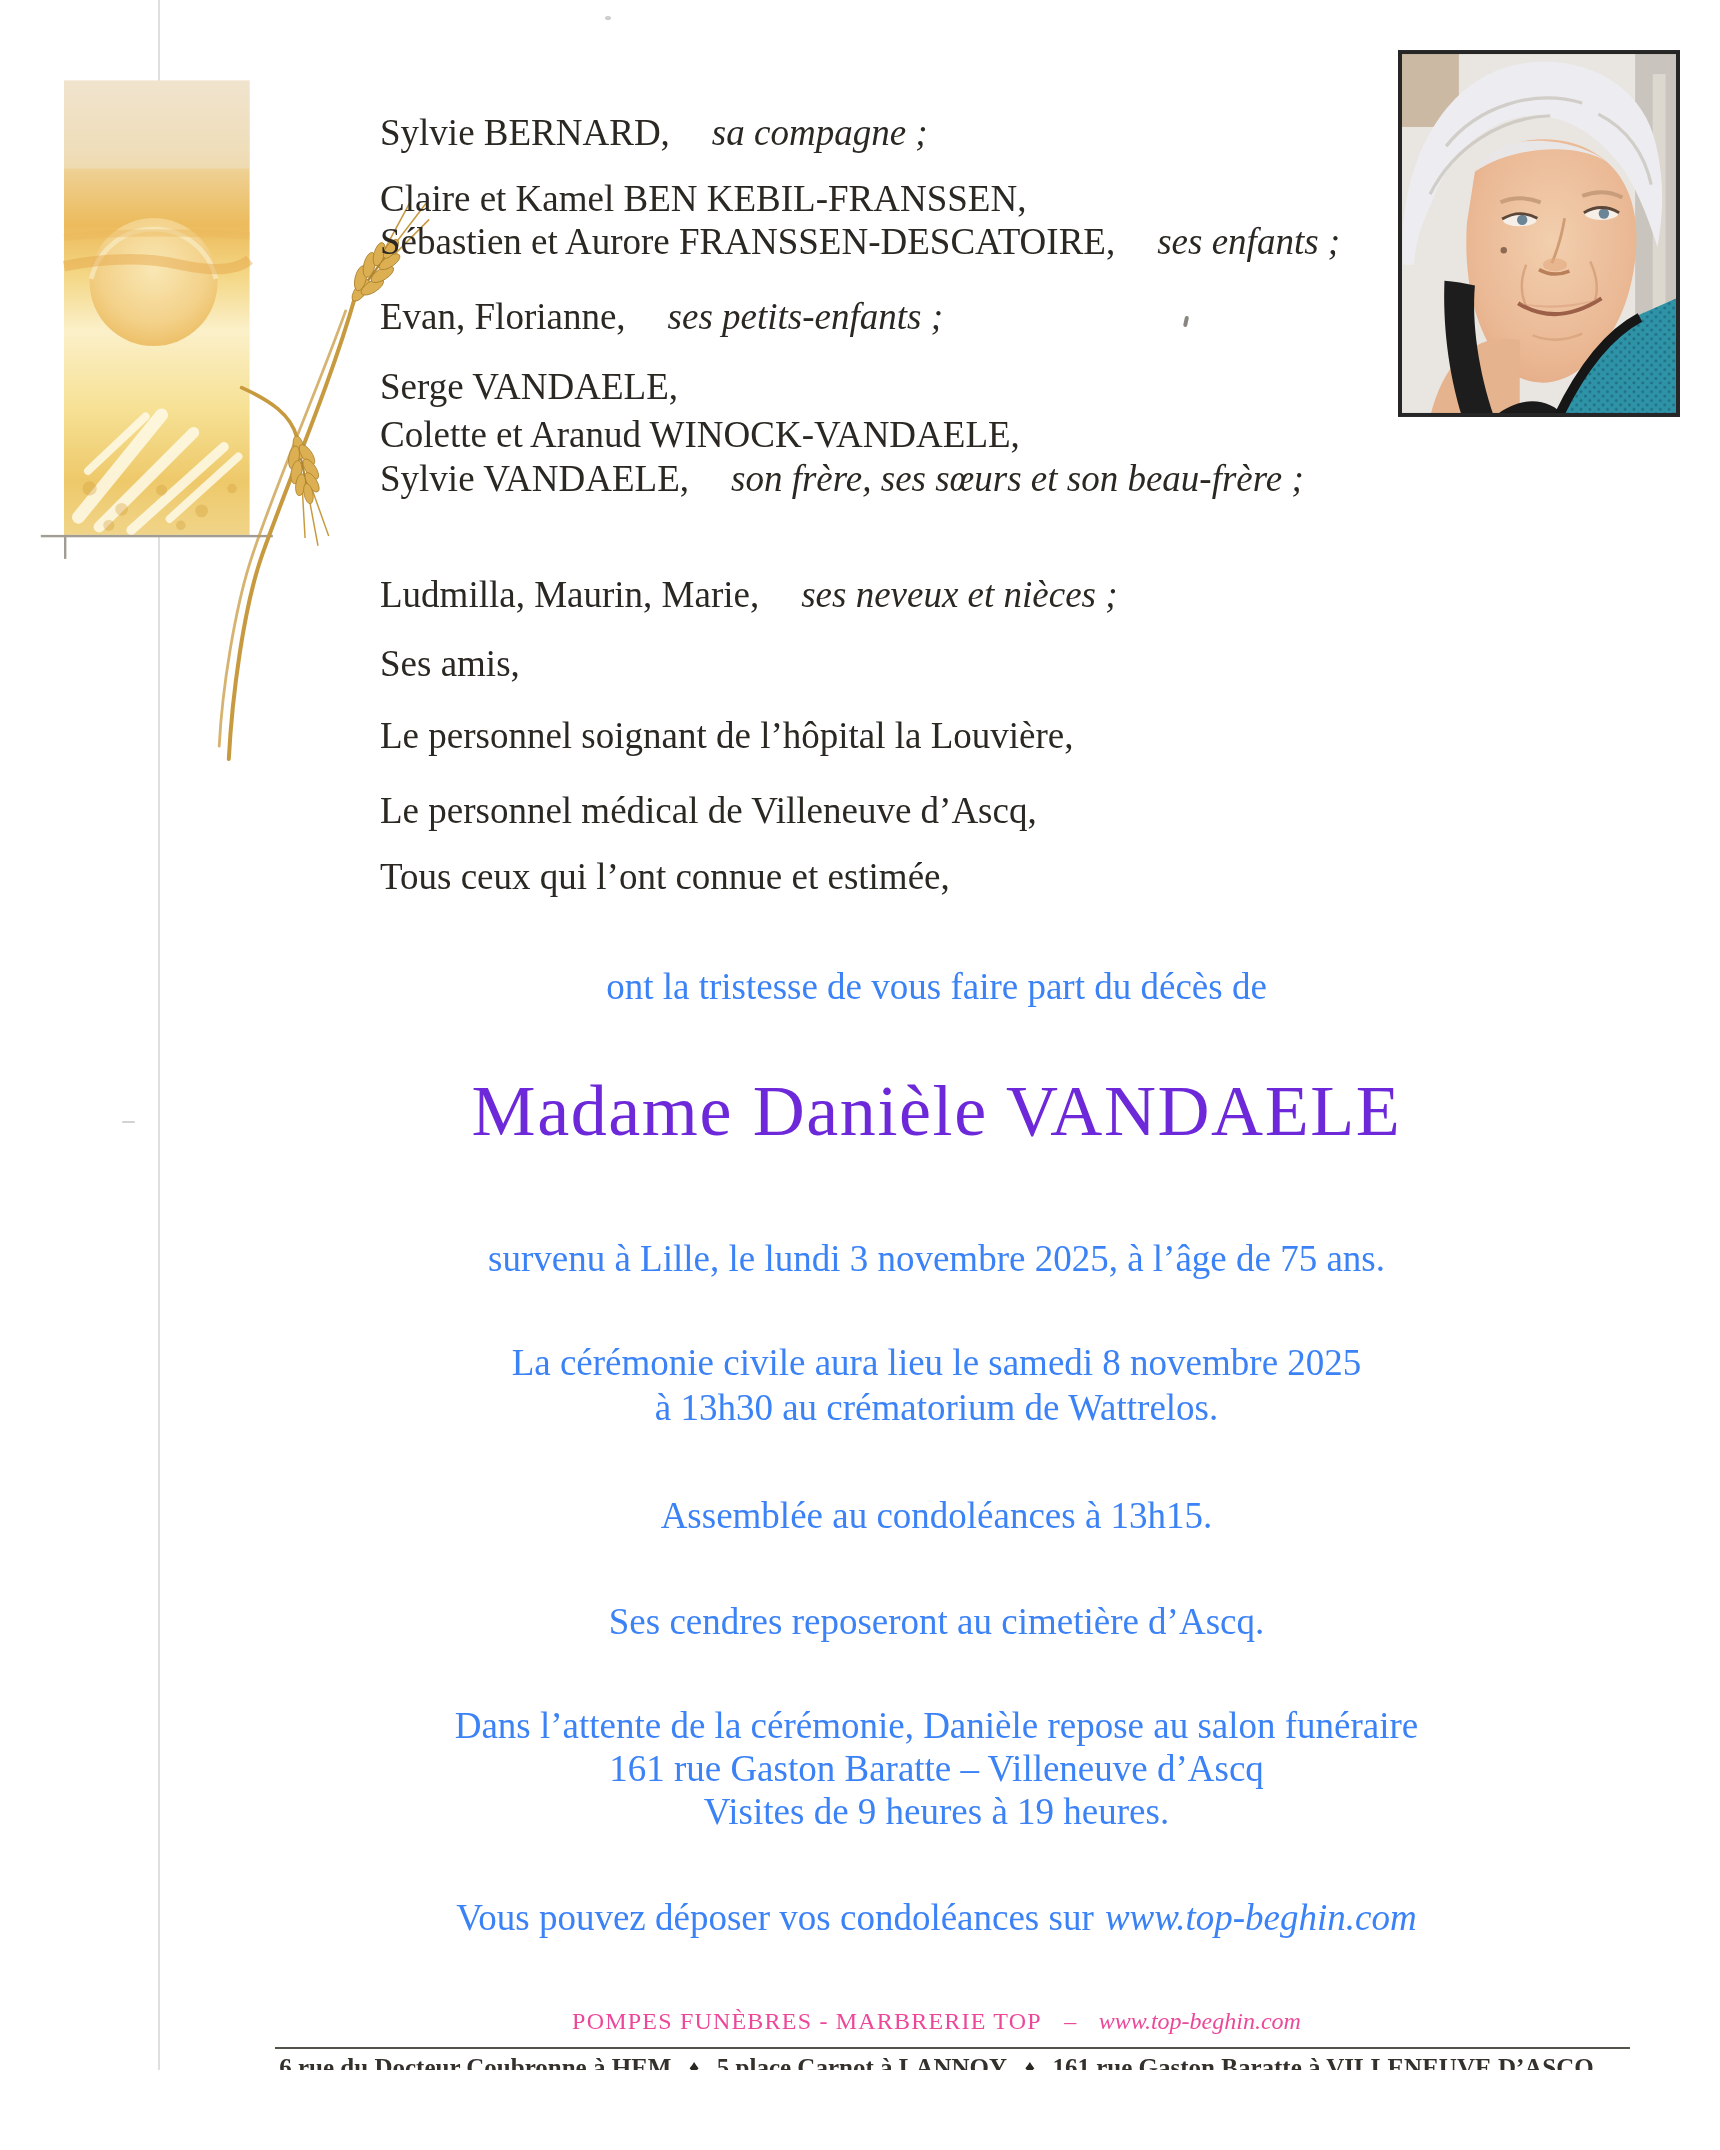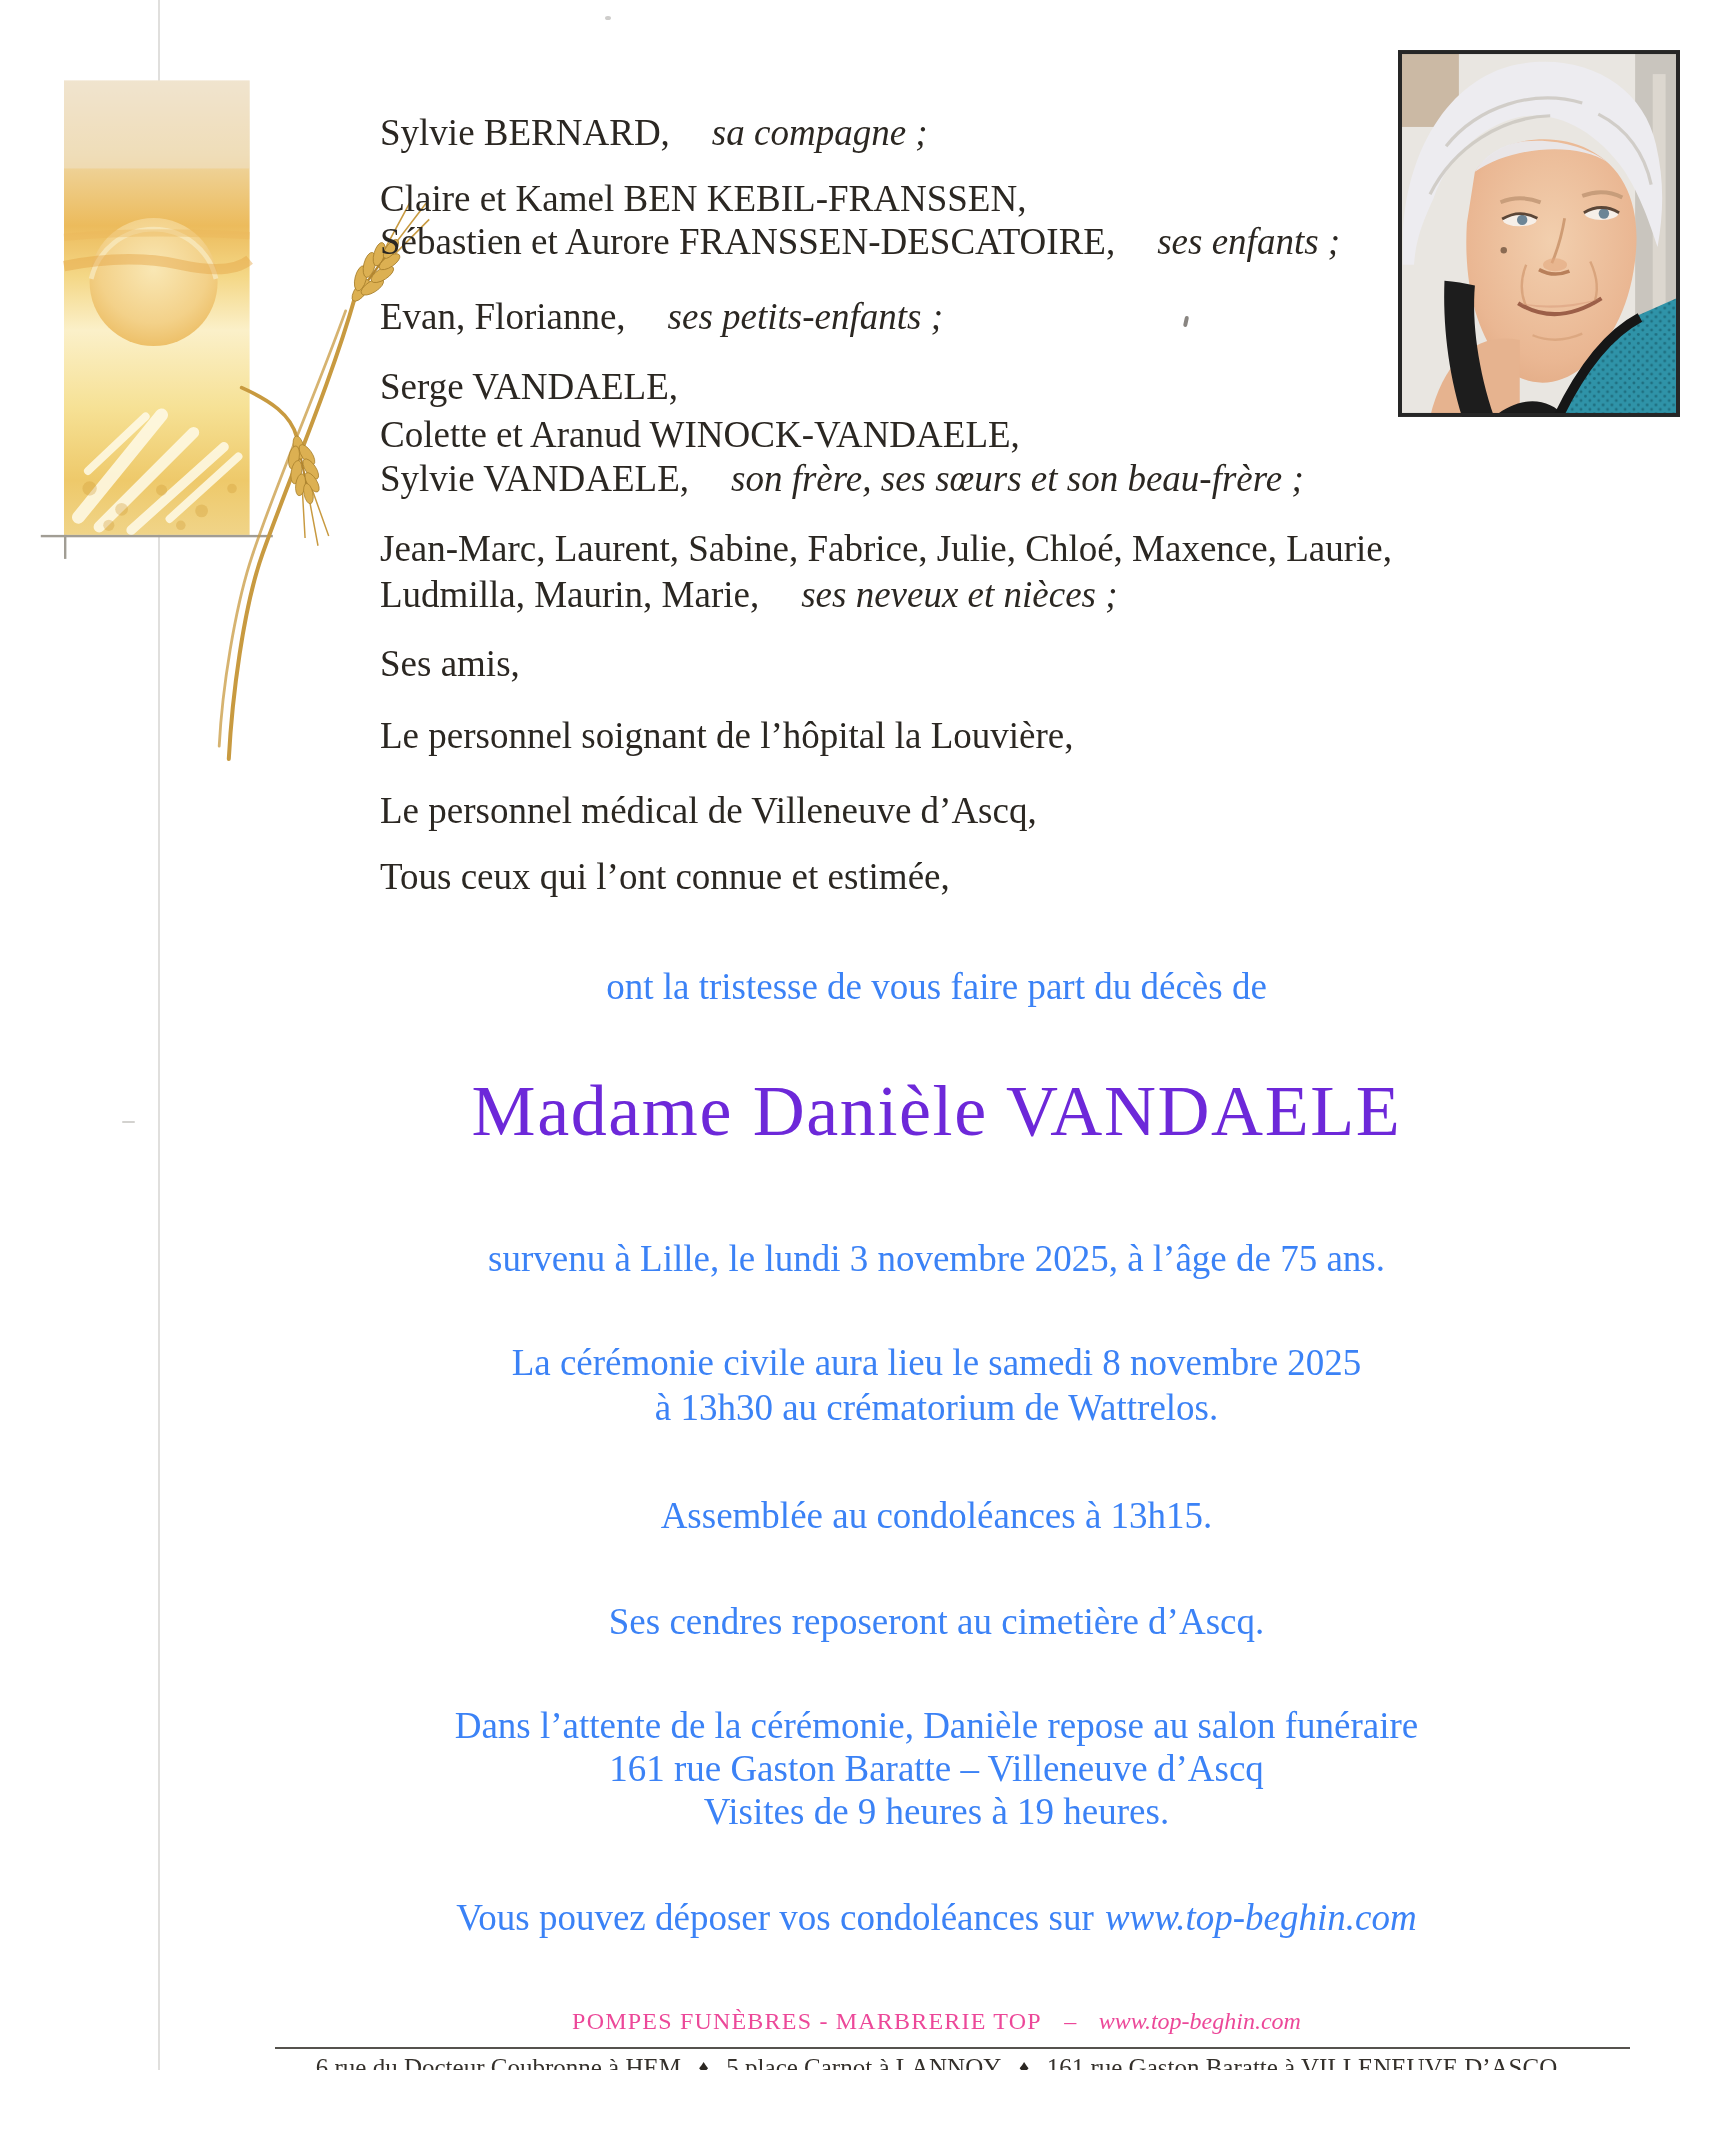--- a/index.html
+++ b/index.html
@@ -35,21 +35,21 @@
   }
   .title{font-size:72px;letter-spacing:1.6px;color:#6d28d9;}
   .site{font-style:italic;margin-left:11.2px;}
 
   .brand{font-size:24px;letter-spacing:1.2px;color:#ec4899;}
   .bdash{margin:0 22.4px;letter-spacing:0;}
   .burl{font-style:italic;letter-spacing:0;}
 
   .rule{position:absolute;left:275px;top:2047px;width:1355px;height:2.4px;background:#55524d;}
 
-  .addr{font-size:25px;color:#34302b;}
+  .addr{font-size:25px;color:#34302b;font-weight:bold;}
   .dia{margin:0 17.6px;font-size:20px;vertical-align:2.4px;color:#2b2722;}
 </style>
 </head>
 <body>
 
 <div class="page">
 
   <div class="scan-vline"></div>
   <div class="scan-dash"></div>
   <div class="speck-dot"></div>
@@ -187,21 +187,20 @@
     <rect x="2.5" y="2.5" width="347" height="453" fill="none" stroke="#262626" stroke-width="5"></rect>
   </svg>
 
   <div class="fline" style="top:114px"><span class="nm">Sylvie BERNARD,</span><span class="rel">sa compagne ;</span></div>
   <div class="fline" style="top:180px"><span class="nm">Claire et Kamel BEN KEBIL-FRANSSEN,</span><span class="rel"></span></div>
   <div class="fline" style="top:223px"><span class="nm">Sébastien et Aurore FRANSSEN-DESCATOIRE,</span><span class="rel">ses enfants ;</span></div>
   <div class="fline" style="top:298px"><span class="nm">Evan, Florianne,</span><span class="rel">ses petits-enfants ;</span></div>
   <div class="fline" style="top:368px"><span class="nm">Serge VANDAELE,</span><span class="rel"></span></div>
   <div class="fline" style="top:416px"><span class="nm">Colette et Aranud WINOCK-VANDAELE,</span><span class="rel"></span></div>
   <div class="fline" style="top:460px"><span class="nm">Sylvie VANDAELE,</span><span class="rel">son frère, ses sœurs et son beau-frère ;</span></div>
-  <div class="fline" style="top:530px"><span class="nm">Jean-Marc, Laurent, Sabine, Fabrice, Julie, Chloé, Maxence, Laurie,</span><span class="rel"></span></div>
   <div class="fline" style="top:576px"><span class="nm">Ludmilla, Maurin, Marie,</span><span class="rel">ses neveux et nièces ;</span></div>
   <div class="fline" style="top:645px"><span class="nm">Ses amis,</span><span class="rel"></span></div>
   <div class="fline" style="top:717px"><span class="nm">Le personnel soignant de l’hôpital la Louvière,</span><span class="rel"></span></div>
   <div class="fline" style="top:792px"><span class="nm">Le personnel médical de Villeneuve d’Ascq,</span><span class="rel"></span></div>
   <div class="fline" style="top:858px"><span class="nm">Tous ceux qui l’ont connue et estimée,</span><span class="rel"></span></div>
 
   <div class="cline" style="top:968px">ont la tristesse de vous faire part du décès de</div>
   <div class="cline title" style="top:1075px">Madame Danièle VANDAELE</div>
   <div class="cline" style="top:1240px">survenu à Lille, le lundi 3 novembre 2025, à l’âge de 75 ans.</div>
   <div class="cline" style="top:1344px">La cérémonie civile aura lieu le samedi 8 novembre 2025</div>

